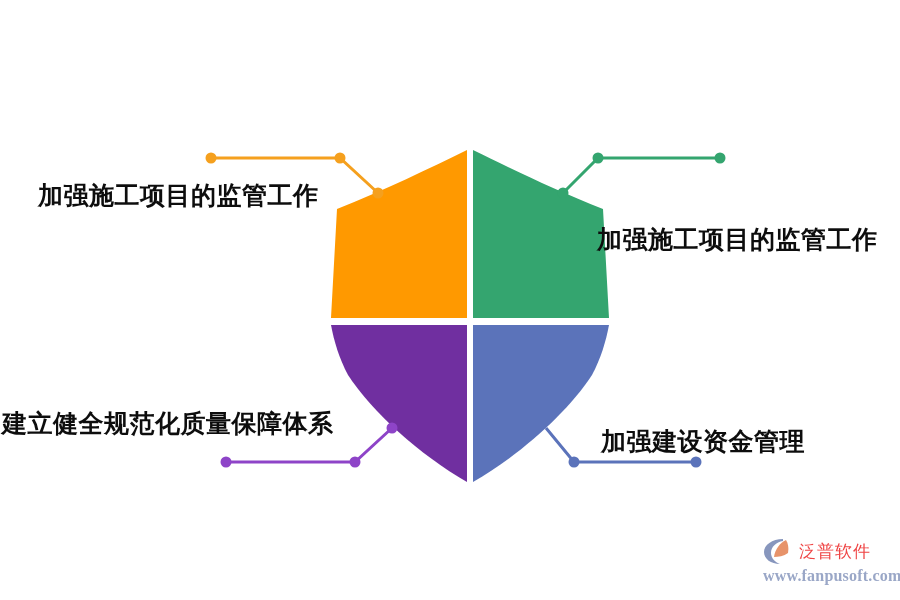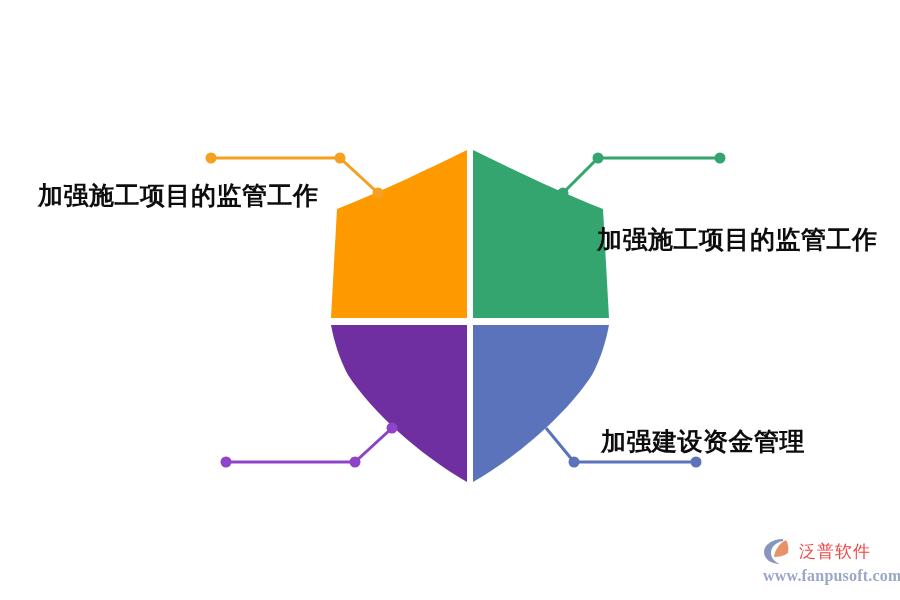--- a/index.html
+++ b/index.html
@@ -149,20 +149,21 @@
       <circle cx="574" cy="462" r="5.5" fill="#5b73ba"></circle>
       <circle cx="696" cy="462" r="5.5" fill="#5b73ba"></circle>
     </g>
 
   </svg>
 
   <div class="label label-tl">加强施工项目的监管工作</div>
 
   <div class="label label-tr">加强施工项目的监管工作</div>
 
+  <div class="label label-bl">建立健全规范化质量保障体系</div>
 
   <div class="label label-br">加强建设资金管理</div>
 
   <div id="watermark">
     <div class="wm-row">
       <svg class="wm-mark" viewBox="0 0 34 30" xmlns="http://www.w3.org/2000/svg">
         <path d="M21 3 C10 3, 2 9, 2 16 C2 23, 9 28, 18 28 C13 26, 9 22, 9 17 C9 11, 14 6, 21 5 Z" fill="#8796bd"></path>
         <path d="M24 4 C18 7, 13 13, 12 21 C16 21, 22 20, 26 17 C27 12, 26 7, 24 4 Z" fill="#e7936a"></path>
       </svg>
       <span class="wm-name">泛普软件</span>

